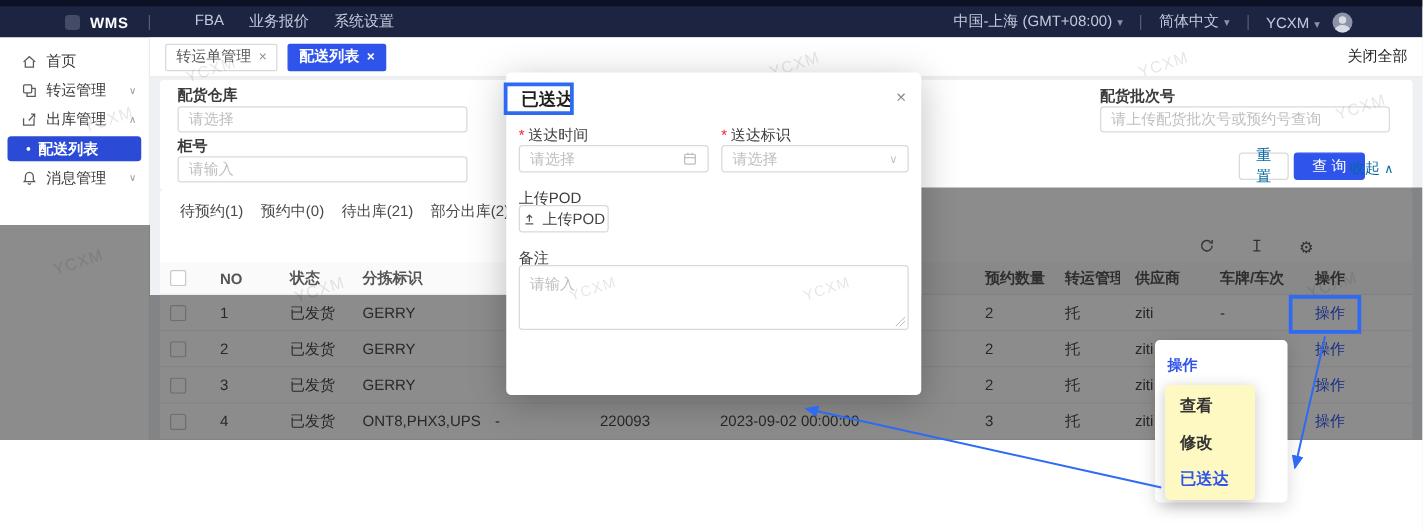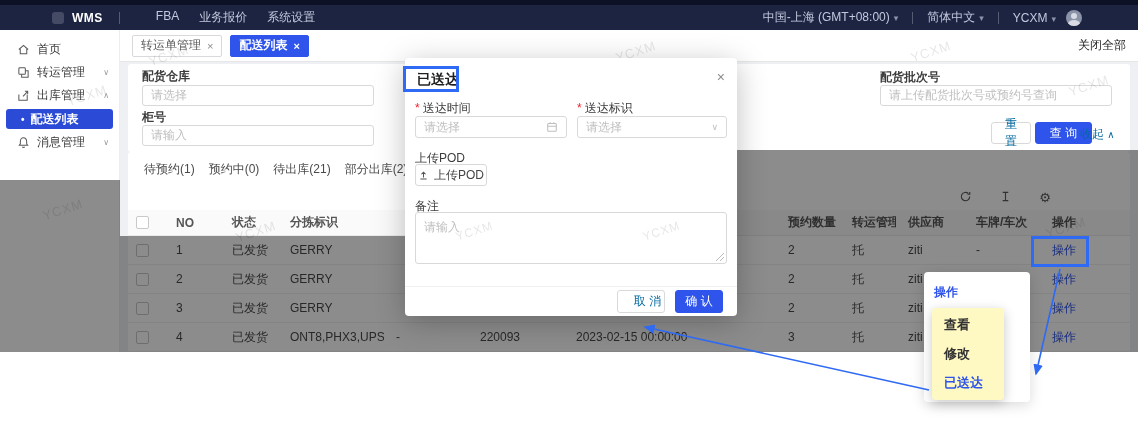--- a/index.html
+++ b/index.html
@@ -306,21 +306,21 @@
     </div>
     <div class="trow" style="top:171px;">
       <div class="cell col0">
           <div class="chk"></div>
         </div>
       <div class="cell col1">4</div>
       <div class="cell col2">已发货</div>
       <div class="cell col3">ONT8,PHX3,UPS</div>
       <div class="cell col4">-</div>
       <div class="cell col5">220093</div>
-      <div class="cell col6">2023-02-15 00:00:00</div>
+      <div class="cell col6">2023-09-02 00:00:00</div>
       <div class="cell col7"></div>
       <div class="cell col8">3</div>
       <div class="cell col9">托</div>
       <div class="cell col10">ziti</div>
       <div class="cell col11"></div>
       <div class="cell col12 op-link">操作</div>
     </div>
   </div>
 </div>
 
@@ -365,24 +365,20 @@
   </div>
 
   <span class="m-label" style="left:10px; top:140px;">备注</span>
   <div class="m-textarea">
     <span>请输入</span>
     <div class="resize-grip"></div>
   </div>
   <span class="wm-in" style="left:50px; top:166px;">YCXM</span>
   <span class="wm-in" style="left:237px; top:166px;">YCXM</span>
 
-  <div class="modal-footer">
-    <div class="btn btn-default">取 消</div>
-    <div class="btn btn-primary">确 认</div>
-  </div>
 </div>
 
 <div class="popup">
   <span class="popup-trigger">操作</span>
   <div class="menu-card">
     <div class="menu-item">查看</div>
     <div class="menu-item">修改</div>
     <div class="menu-item active">已送达</div>
   </div>
 </div>

